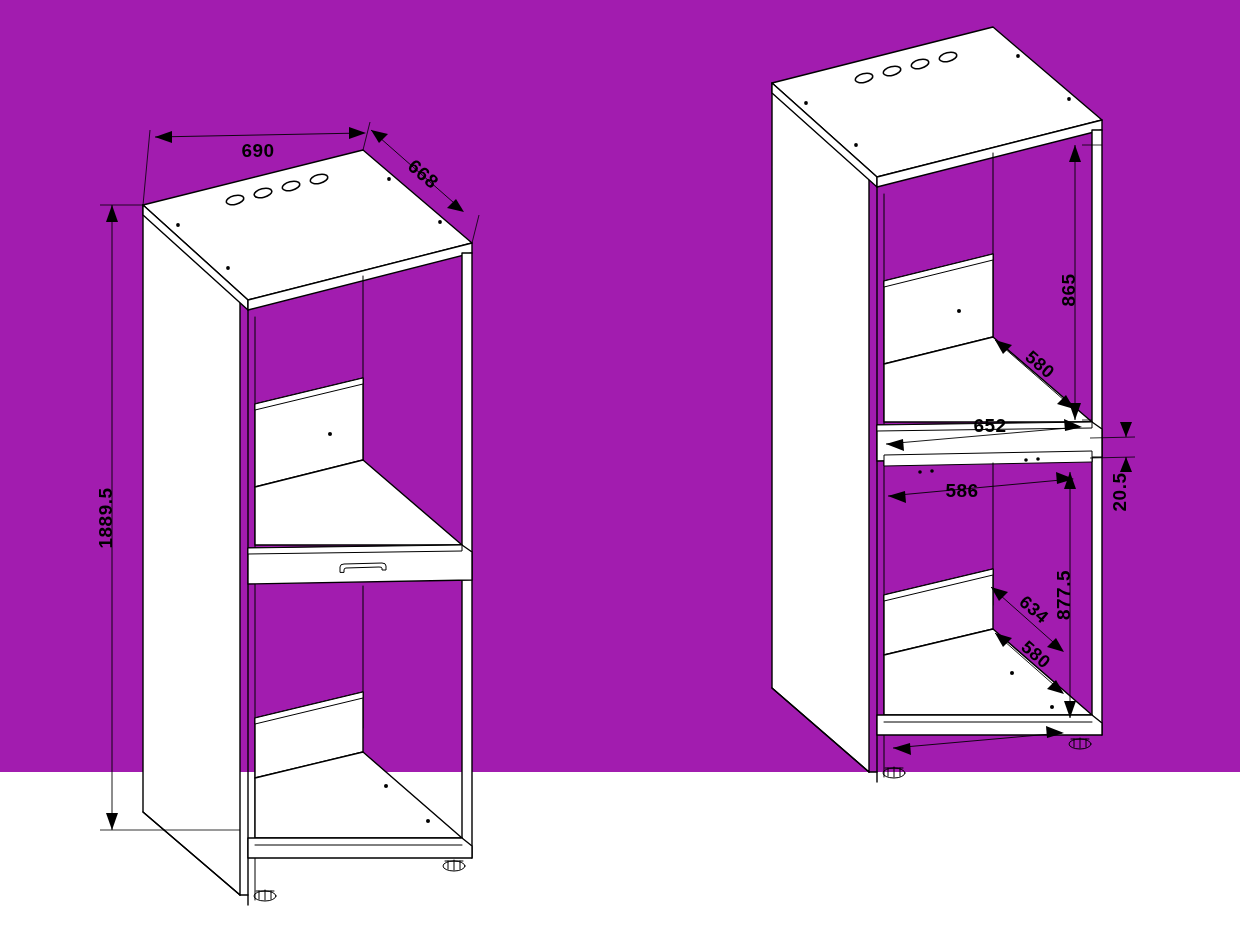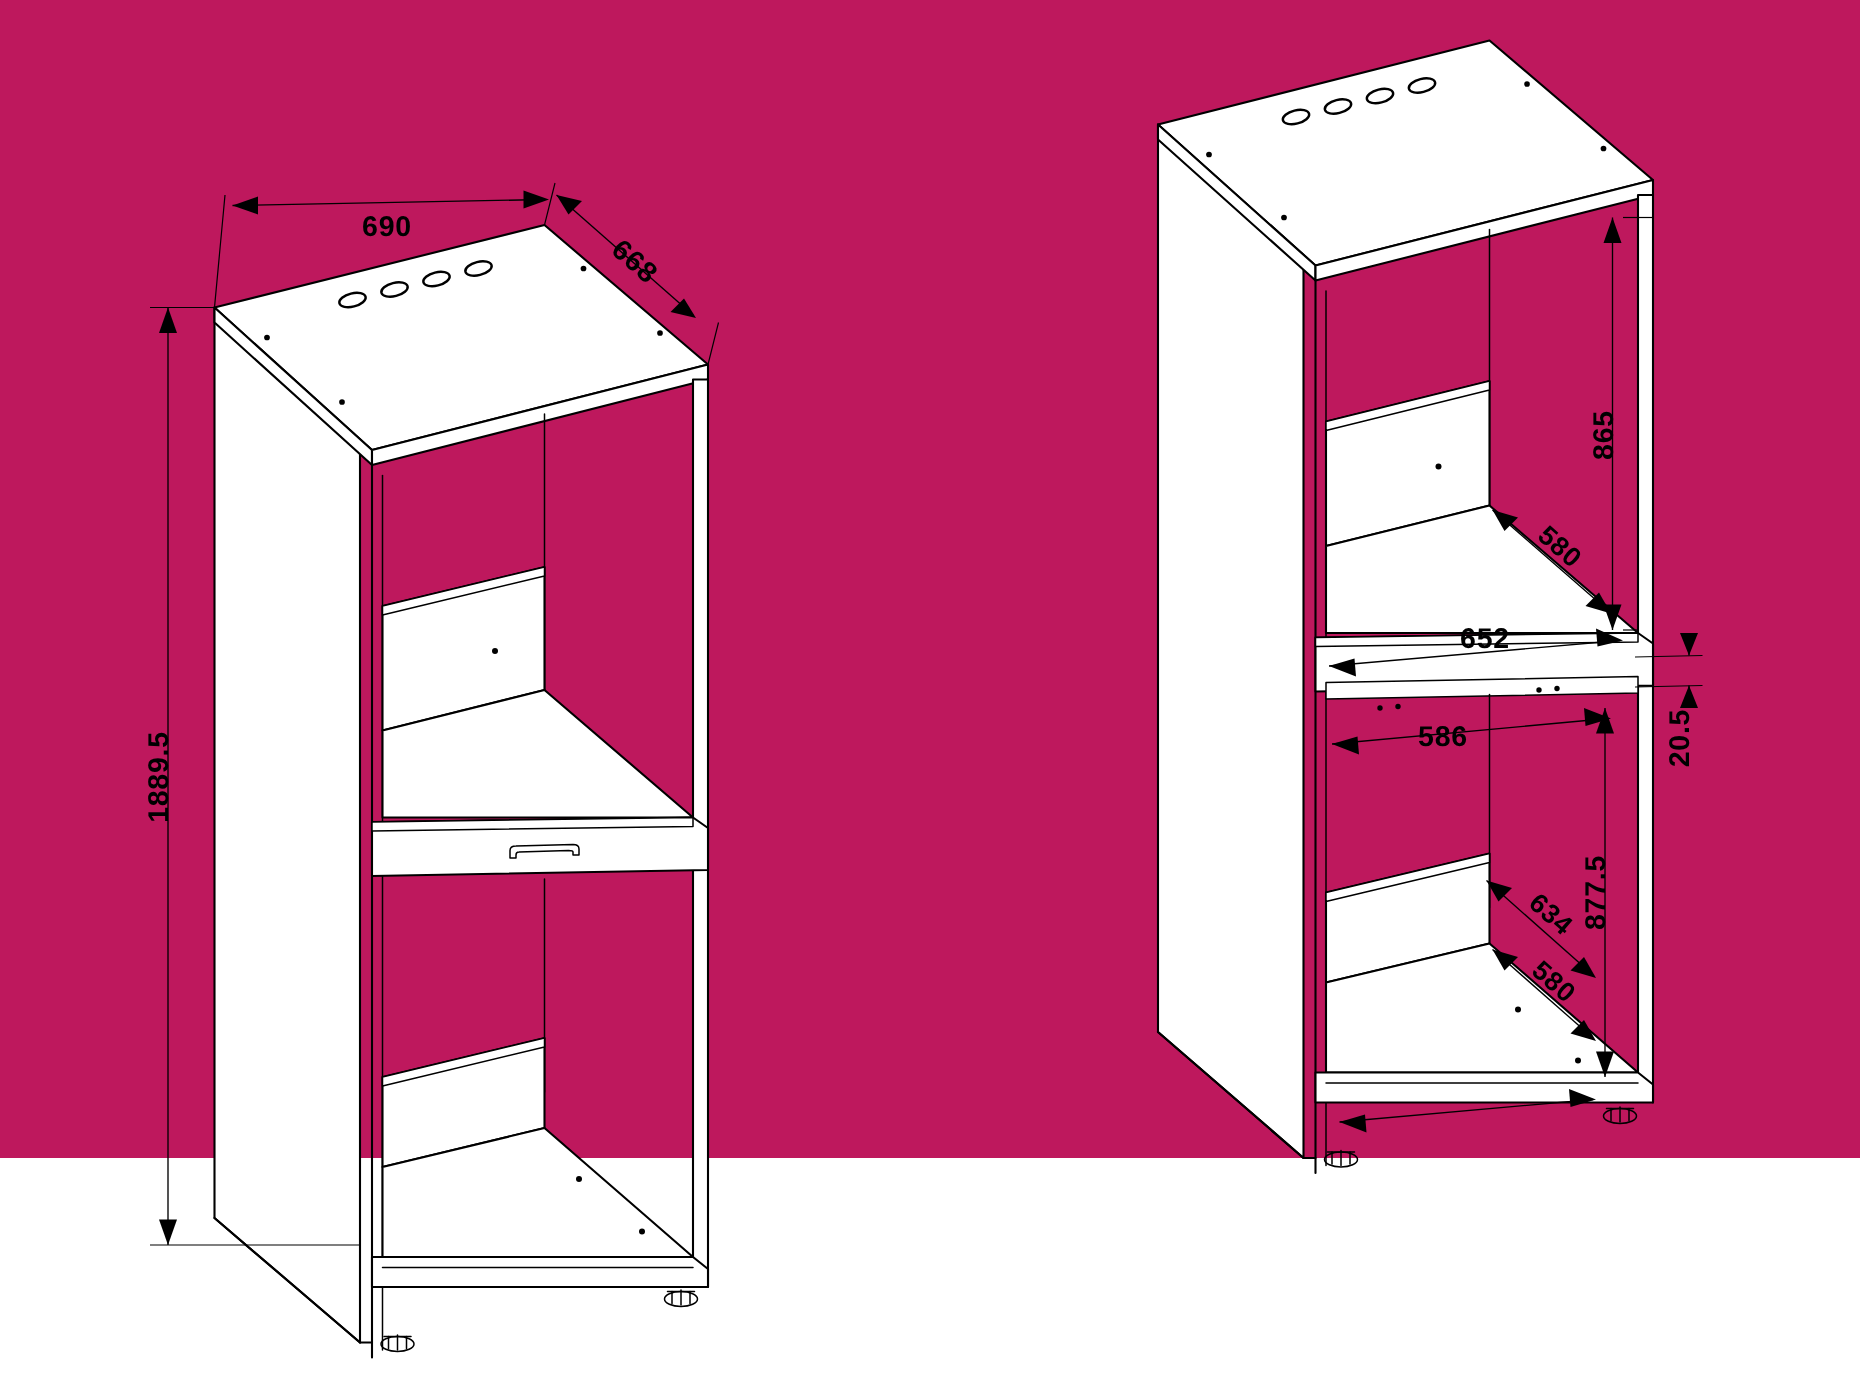--- a/index.html
+++ b/index.html
@@ -1,21 +1,21 @@
 <!DOCTYPE html>
 <html><head>
 <meta charset="utf-8">
 <style>
   html,body{margin:0;padding:0;background:#ffffff;}
   body{
     width:1240px;height:930px;
     font-family:"Liberation Sans", sans-serif;
     overflow:hidden;
   }
-  #sheet{position:relative;width:1240px;height:772px;background:#be185d;}
+  #sheet{position:relative;width:1240px;height:772px;background:#a21caf;}
   svg#drawing{position:absolute;left:0;top:0;width:1240px;height:930px;display:block;}
   .edge{fill:none;stroke:#000000;stroke-width:1.4;stroke-linejoin:round;stroke-linecap:round;}
   .edge-thin{fill:none;stroke:#000000;stroke-width:1.0;stroke-linejoin:round;stroke-linecap:round;}
   .panelface{fill:#ffffff;stroke:#000000;stroke-width:1.4;stroke-linejoin:round;}
   .panelface-thin{fill:#ffffff;stroke:#000000;stroke-width:1.0;stroke-linejoin:round;}
   .hole{fill:#ffffff;stroke:#000000;stroke-width:1.6;}
   .peg{fill:#000000;stroke:none;}
   .dimline{fill:none;stroke:#000000;stroke-width:0.9;stroke-linecap:butt;}
   .extline{fill:none;stroke:#000000;stroke-width:0.8;stroke-linecap:butt;}
   .arrowfill{fill:#000000;stroke:none;}

